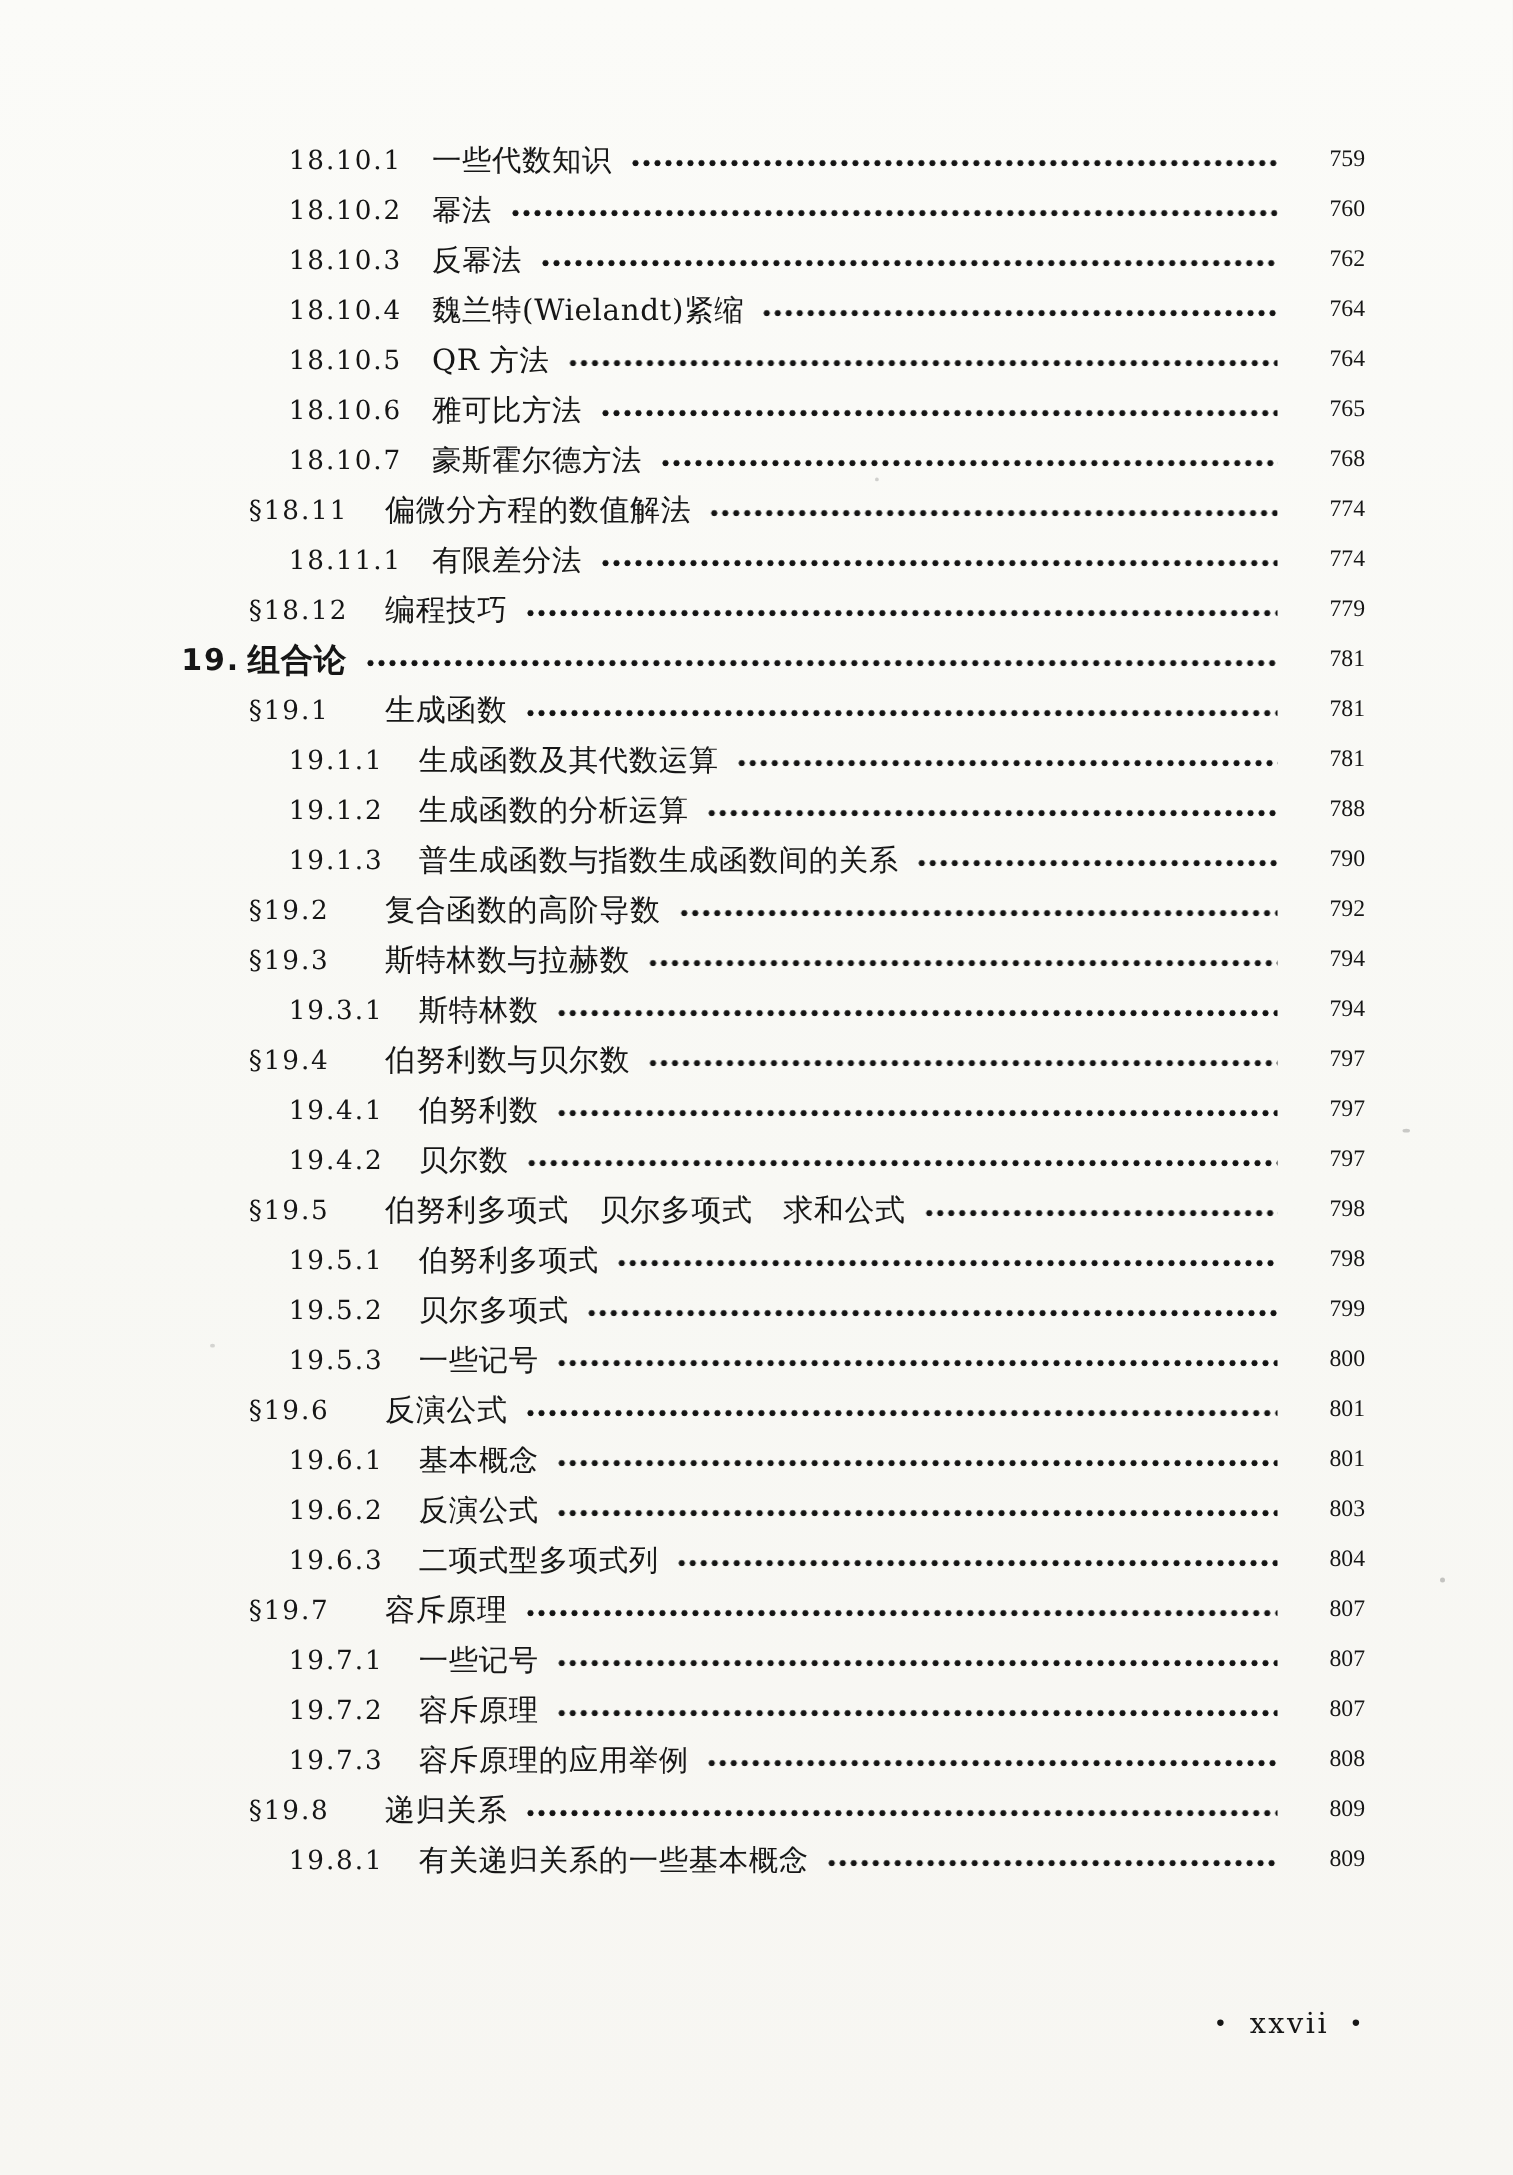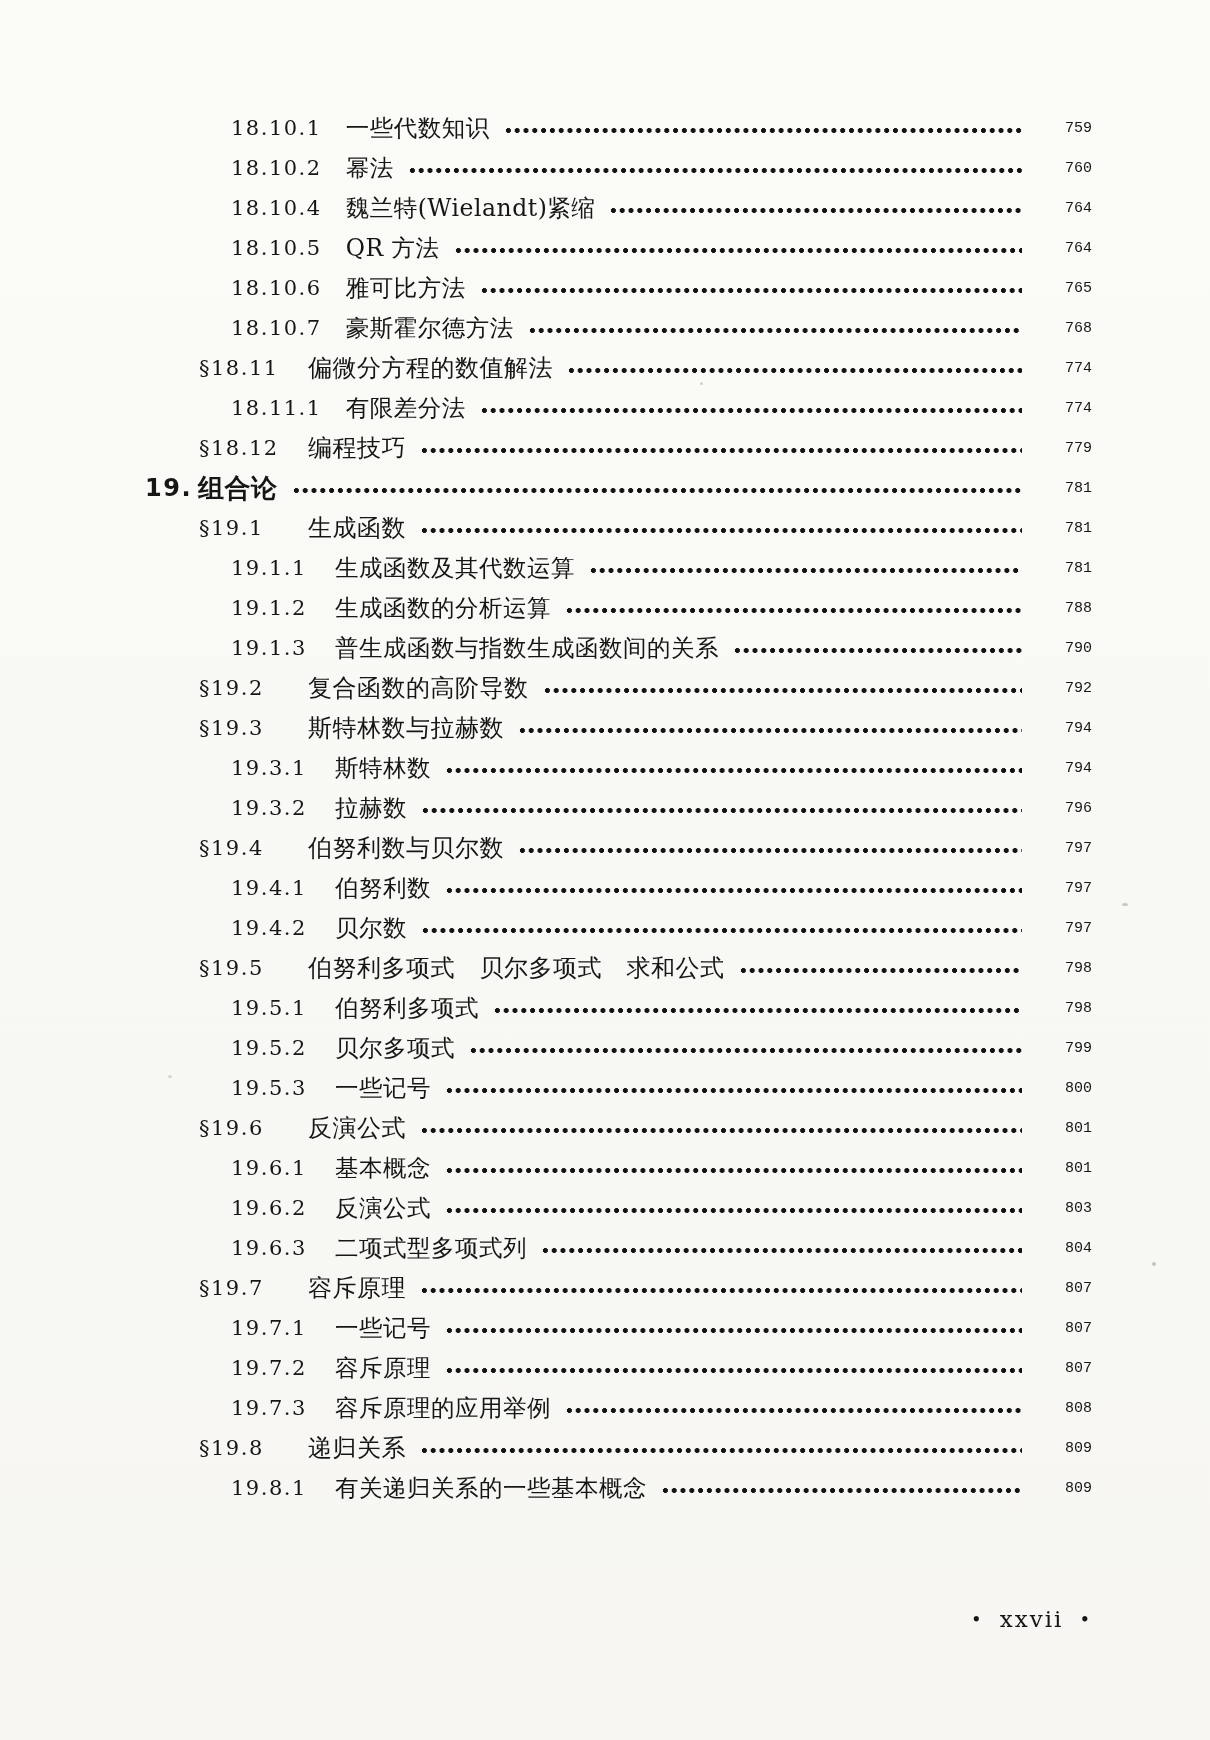--- a/index.html
+++ b/index.html
@@ -49,22 +49,22 @@
     background-image: radial-gradient(circle, #141414 2.2px, rgba(0,0,0,0) 2.7px);
     background-size: 8.8px 9px;
     background-repeat: repeat-x;
     background-position: left 58%;
     min-width: 20px;
   }
   .row .pagenum {
     flex: none;
     width: 58px;
     text-align: right;
-    font-size: 15px;
-    font-family: Liberation Mono, monospace;
+    font-size: 19px;
+    font-family: Liberation Serif, serif;
   }
   
   .level-chapter { padding-left: 0; font-weight: bold; font-size: 26px; font-family: "DejaVu Sans", "Liberation Sans", sans-serif; }
   .level-chapter .num { font-family: "DejaVu Sans", "Liberation Sans", sans-serif; font-size: 24px; min-width: 42px; margin-right: 6px; }
   .level-chapter .pagenum { font-weight: normal; }
   .level-section { padding-left: 54px; }
   .level-section .num { min-width: 93px; margin-right: 16px; }
   .level-sub { padding-left: 86px; font-size: 23.5px; }
   .level-sub .num { min-width: 80px; margin-right: 24px; }
 
@@ -99,20 +99,26 @@
         <span class="leader"></span>
         <span class="pagenum">759</span>
       </div>
       <div class="row level-sub">
         <span class="num">18.10.2</span>
         <span class="title">幂法</span>
         <span class="leader"></span>
         <span class="pagenum">760</span>
       </div>
       <div class="row level-sub">
+        <span class="num">18.10.3</span>
+        <span class="title">反幂法</span>
+        <span class="leader"></span>
+        <span class="pagenum">762</span>
+      </div>
+      <div class="row level-sub">
         <span class="num">18.10.4</span>
         <span class="title">魏兰特(Wielandt)紧缩</span>
         <span class="leader"></span>
         <span class="pagenum">764</span>
       </div>
       <div class="row level-sub">
         <span class="num">18.10.5</span>
         <span class="title">QR 方法</span>
         <span class="leader"></span>
         <span class="pagenum">764</span>
@@ -187,26 +193,20 @@
         <span class="num">§19.3</span>
         <span class="title">斯特林数与拉赫数</span>
         <span class="leader"></span>
         <span class="pagenum">794</span>
       </div>
       <div class="row level-sub">
         <span class="num">19.3.1</span>
         <span class="title">斯特林数</span>
         <span class="leader"></span>
         <span class="pagenum">794</span>
-      </div>
-      <div class="row level-sub">
-        <span class="num">19.3.2</span>
-        <span class="title">拉赫数</span>
-        <span class="leader"></span>
-        <span class="pagenum">796</span>
       </div>
       <div class="row level-section">
         <span class="num">§19.4</span>
         <span class="title">伯努利数与贝尔数</span>
         <span class="leader"></span>
         <span class="pagenum">797</span>
       </div>
       <div class="row level-sub">
         <span class="num">19.4.1</span>
         <span class="title">伯努利数</span>

